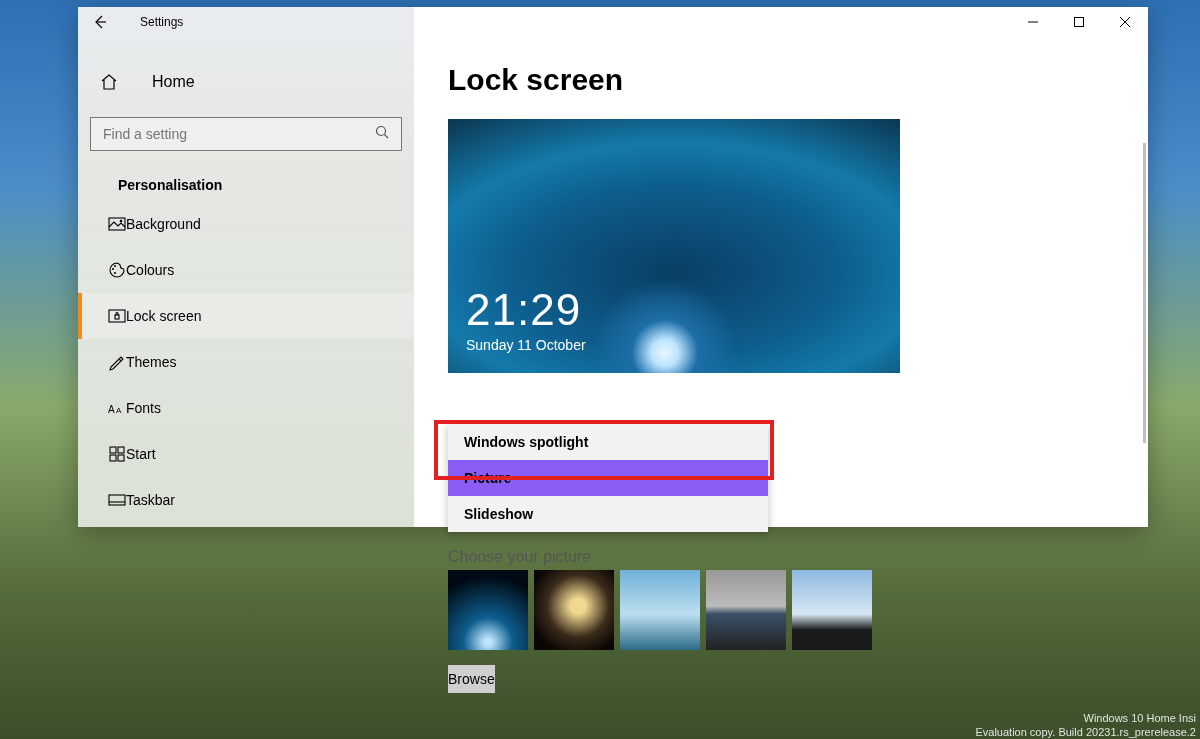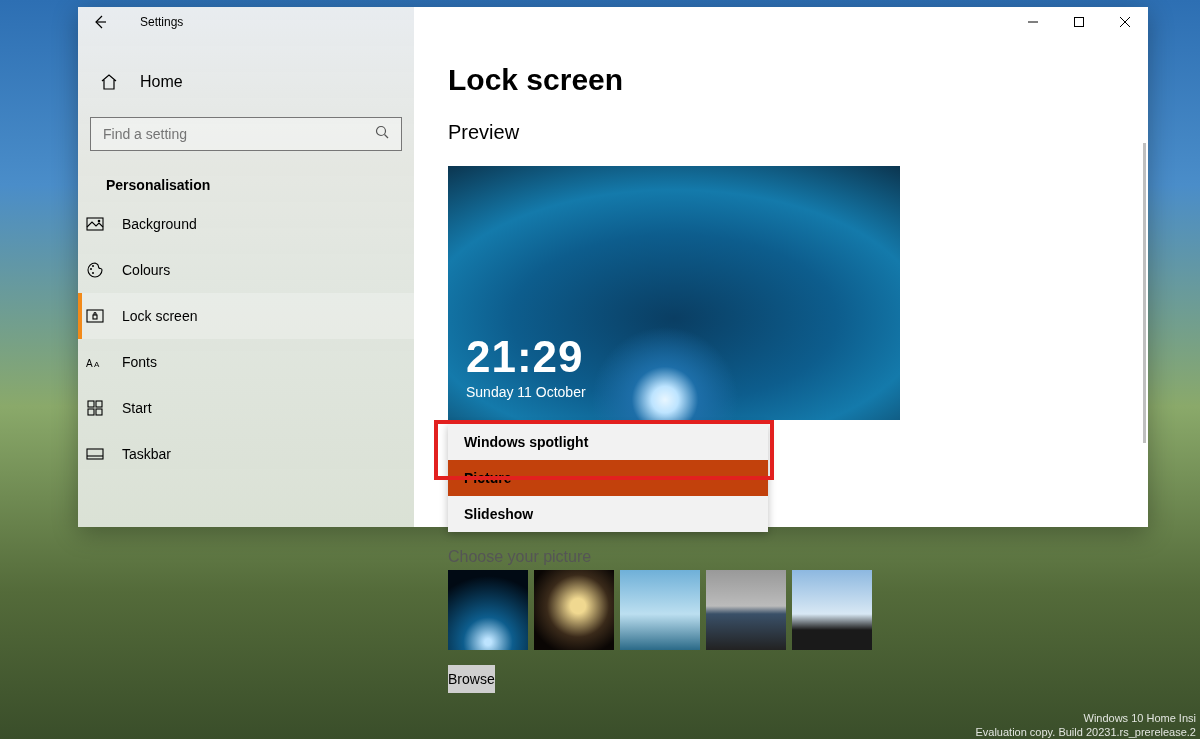--- a/index.html
+++ b/index.html
@@ -27,51 +27,51 @@
   .titlebar {
     position:absolute; top:0; left:0; right:0; height:30px;
     display:flex; align-items:center; z-index:10;
   }
   .back-btn { width:32px; height:30px; margin-left:6px; display:flex; align-items:center; justify-content:center; cursor:pointer; }
   .window-title { font-size:12px; margin-left:24px; color:#000; }
   .win-controls { position:absolute; right:0; top:0; display:flex; height:30px; z-index:20; }
   .win-btn { width:46px; display:flex; align-items:center; justify-content:center; cursor:pointer; }
   .win-btn svg { pointer-events:none; }
 
-  .nav-home { display:flex; align-items:center; gap:22px; padding:12px 22px; margin-top:54px; cursor:pointer;text-align:right; }
+  .nav-home { display:flex; align-items:center; gap:34px; padding:12px 22px; margin-top:54px; cursor:pointer;text-align:right; }
   .search-box {
     margin:14px 12px 0 12px; height:34px; border:1px solid #777;
     background:rgba(255,255,255,.35);
     display:flex; align-items:center; padding:8px 12px; justify-content:space-between;
   }
   .search-box input { border:0; background:transparent; outline:none; font-size:14px; width:80%; }
-  .cat-header { font-weight:600; font-size:14px; padding:26px 28px 8px; }
-  .nav-item { display:flex; align-items:center; gap:18px; padding:14px 8px; cursor:pointer; font-size:14px; position:relative; }
+  .cat-header { font-weight:600; font-size:14px; padding:26px 40px 8px; }
+  .nav-item { display:flex; align-items:center; padding:14px 30px; cursor:pointer; font-size:14px; position:relative; }
   .nav-item.selected::before { content:""; position:absolute; left:0; top:0; bottom:0; width:4px; background:#f28a1a; }
   .nav-item.selected { background:rgba(255,255,255,.25); }
   .nav-icon { width:18px; height:18px; display:flex; align-items:center; justify-content:center; flex-shrink:0; }
 
   .content { flex:1; padding:56px 34px 0 34px; background:#fff; overflow:hidden; position:relative; }
   .page-title { font-size:30px; font-weight:600; }
   .section-title { font-size:20px; font-weight:400; margin-top:24px; }
   .preview-img {
     margin-top:22px; width:452px; height:254px;
     background:
       radial-gradient(ellipse at 48% 92%, #e8f6ff 0%, #bde4ff 4%, #1d6ea8 10%, transparent 22%),
       radial-gradient(120% 110% at 50% 60%, #0a3e63 0%, #0d5d8d 30%, #147aab 46%, #0a2b42 72%, #010a14 100%);
     position:relative; display:flex; align-items:flex-end;
   }
   .preview-overlay { color:#fff; padding:0 0 20px 18px; }
-  .clock-time { font-size:44px; font-weight:700; letter-spacing:1px; }
+  .clock-time { font-size:44px; font-weight:400; letter-spacing:1px; }
   .clock-date { font-size:14px; margin-top:2px; }
 
   .dropdown-wrap { position:absolute; left:370px; top:417px; width:320px; z-index:30;font-weight:bold; }
   .dropdown-list { background:#f2f2f2; box-shadow:0 2px 8px rgba(0,0,0,.25); }
   .dd-item { padding:10px 16px; font-size:14px; cursor:pointer; }
-  .dd-item.hover { background:#c2410c; color:#000; }
+  .dd-item.hover { background:#8b5cf6; color:#000; }
   .highlight-box { position:absolute; border:4px solid #e2201f; z-index:31; pointer-events:none; }
 
   .choose-label { position:absolute; left:370px; top:541px; font-size:16px; color:#555; }
   .thumb-row { position:absolute; left:370px; top:563px; display:flex; gap:6px; }
   .thumb { width:80px; height:80px; background:#347; }
   .thumb.t1 { background:radial-gradient(circle at 50% 90%, #bde4ff 4%, #0d5d8d 30%, #010a14 80%); }
   .thumb.t2 { background:radial-gradient(circle at 55% 45%, #f0d890 12%, #3a2a1a 50%, #0a0604 80%); }
   .thumb.t3 { background:linear-gradient(180deg,#6fb0d8 0%, #bcdff0 55%, #2b6a88 100%); }
   .thumb.t4 { background:linear-gradient(180deg,#999 0%, #bbb 45%, #3a5068 55%, #222 100%); }
   .thumb.t5 { background:linear-gradient(180deg,#8db8e0 0%, #d8e8f4 55%, #1a1a1a 75%); }
@@ -166,20 +166,29 @@
       <span class="nav-icon">
         <svg width="18" height="18">
             <rect x="1" y="3" width="16" height="12" fill="none" stroke="#000" stroke-width="1.1"></rect>
             <rect x="7" y="8" width="4" height="4" fill="none" stroke="#000" stroke-width="1.1"></rect>
             <path d="M8 8 V6.5 A1 1 0 0 1 10 6.5 V8" fill="none" stroke="#000" stroke-width="1.1"></path>
           </svg>
       </span>
       <span>Lock screen</span>
     </div>
 
+    <div class="nav-item">
+      <span class="nav-icon">
+        <svg width="18" height="18">
+            <path d="M3 14 L13 4 L15 6 L5 16 L2 17 Z" fill="none" stroke="#000" stroke-width="1.1"></path>
+            <line x1="11" y1="6" x2="13" y2="8" stroke="#000" stroke-width="1.1"></line>
+          </svg>
+      </span>
+      <span>Themes</span>
+    </div>
 
     <div class="nav-item">
       <span class="nav-icon">
         <svg width="18" height="18">
             <text x="0" y="14" font-size="10" fill="#000">A</text>
             <text x="8" y="14" font-size="8" fill="#000">A</text>
           </svg>
       </span>
       <span>Fonts</span>
     </div>
@@ -203,21 +212,20 @@
             <line x1="1" y1="11" x2="17" y2="11" stroke="#000" stroke-width="1.1"></line>
           </svg>
       </span>
       <span>Taskbar</span>
     </div>
   </div>
 
   <div class="content">
     <div class="scroll-ind"></div>
     <h1 class="page-title">Lock screen</h1>
-    <h2 class="section-title">Preview</h2>
     <div class="preview-img">
       <div class="preview-overlay">
         <div class="clock-time">21:29</div>
         <div class="clock-date">Sunday 11 October</div>
       </div>
     </div>
   </div>
 
   <div class="choose-label">Choose your picture</div>
   <div class="thumb-row">

